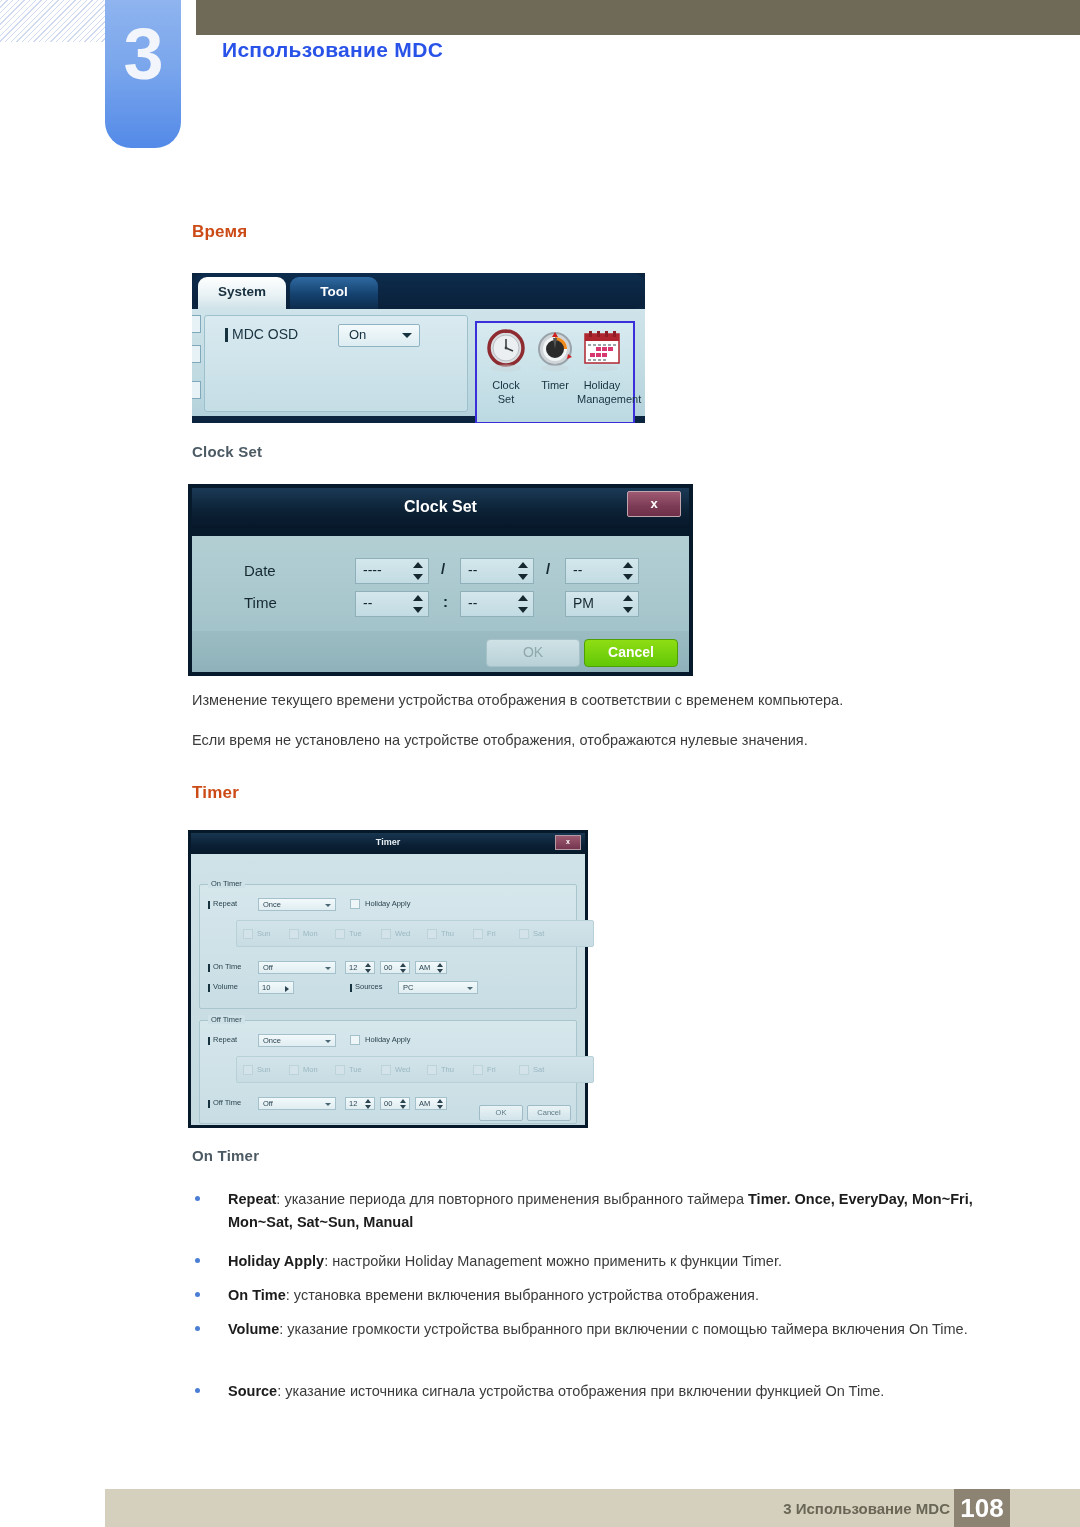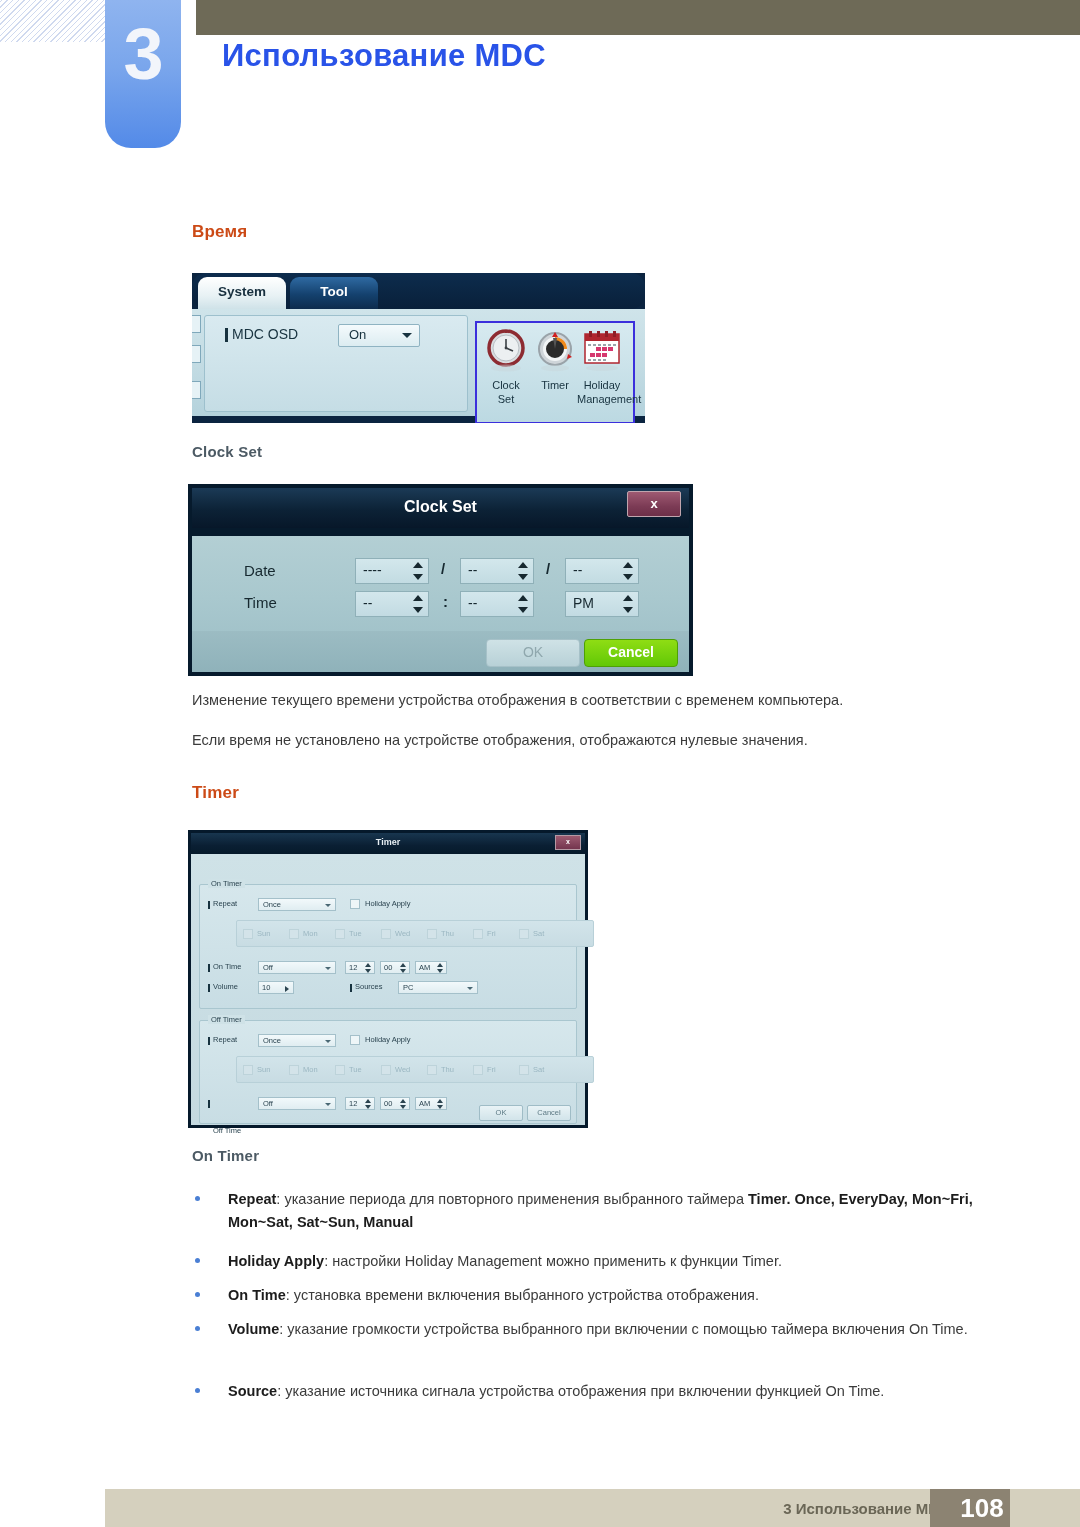--- a/index.html
+++ b/index.html
@@ -47,21 +47,21 @@
     text-align: center;
     font-size: 72px;
     font-weight: bold;
     color: #f2f5fb;
     line-height: 1;
     letter-spacing: -1px;
   }
   #page-title {
     position: absolute;
     left: 222px; top: 38px;
-    font-size: 31px;
+    font-size: 21px;
     font-weight: bold;
     color: #2953e8;
     letter-spacing: 0.3px;
   }
 
   
   .section-heading {
     position: absolute;
     font-size: 17px;
     font-weight: bold;
@@ -516,21 +516,20 @@
   #footer-page {
     position: absolute;
     right: 70px; top: 0;
     width: 56px; height: 38px;
     background: #8c8372;
     color: #ffffff;
     font-size: 26px;
     font-weight: bold;
     text-align: center;
     line-height: 38px;
-    padding-left: 24px;
   }
 </style>
 </head>
 <body>
 
 <div id="header-hatch"></div>
 <div id="header-olive-bar"></div>
 <div id="chapter-tab"></div>
 <div id="chapter-number">3</div>
 <div id="page-title">Использование MDC</div>
@@ -799,21 +798,21 @@
         <span class="tm-label dim" style="left:158px; top:8px;">Wed</span>
         <span class="tm-check dim" style="left:190px; top:8px;"></span>
         <span class="tm-label dim" style="left:204px; top:8px;">Thu</span>
         <span class="tm-check dim" style="left:236px; top:8px;"></span>
         <span class="tm-label dim" style="left:250px; top:8px;">Fri</span>
         <span class="tm-check dim" style="left:282px; top:8px;"></span>
         <span class="tm-label dim" style="left:296px; top:8px;">Sat</span>
       </div>
 
       <span class="tm-marker" style="left:8px; top:79px;"></span>
-      <span class="tm-label" style="left:13px; top:77px;margin-top:28px;">Off Time</span>
+      <span class="tm-label" style="left:13px; top:77px;">Off Time</span>
       <div class="tm-select" style="left:58px; top:76px; width:78px;">
         <span class="v">Off</span>
         <span class="c"></span>
       </div>
       <div class="tm-spin" style="left:145px; top:76px; width:30px;">
         <span class="v">12</span>
         <span class="ar">
             <i class="u"></i>
             <i class="d"></i>
           </span>

